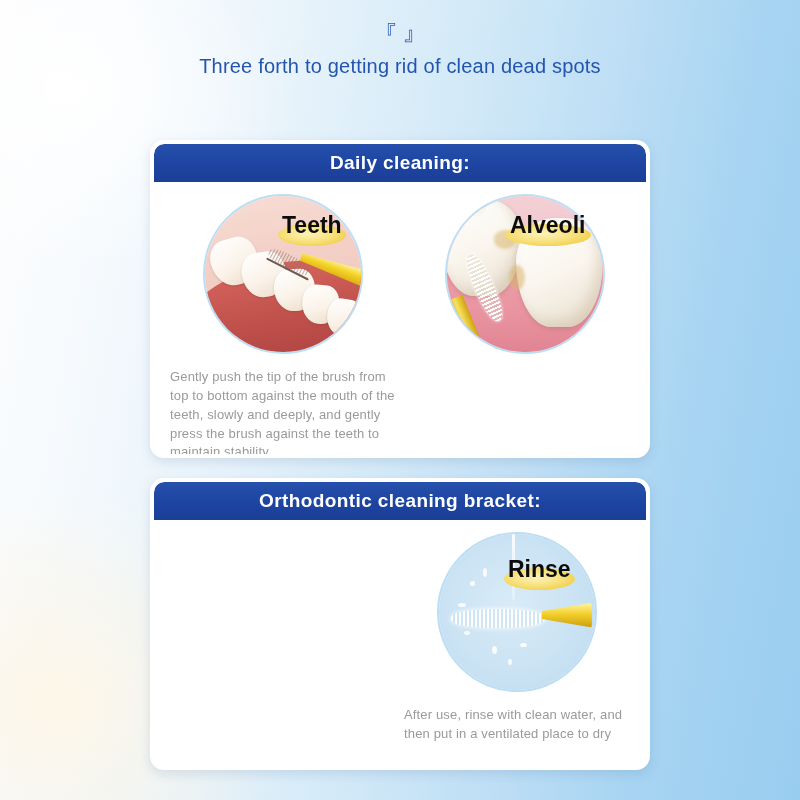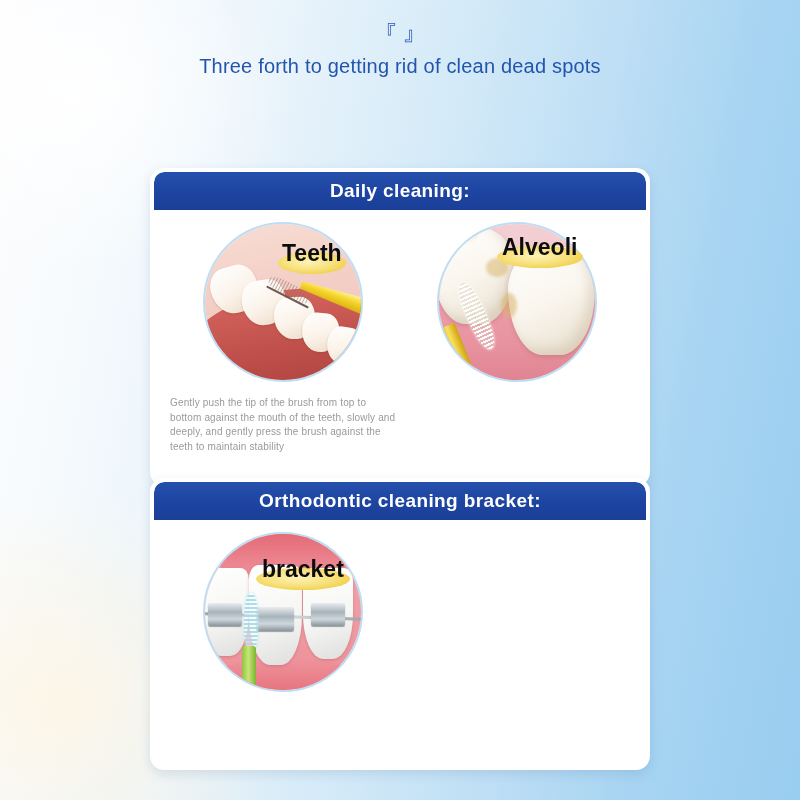--- a/index.html
+++ b/index.html
@@ -71,42 +71,42 @@
   .card {
     position: absolute;
     left: 150px;
     width: 500px;
     background: #ffffff;
     border-radius: 14px;
     border: 4px solid rgba(255,255,255,0.92);
     box-shadow: 0 4px 12px rgba(60,100,150,0.16);
     overflow: hidden;
   }
-  .card.card-1 { top: 140px; height: 318px; margin-top: 28px; }
+  .card.card-1 { top: 140px; height: 318px; }
   .card.card-2 { top: 478px; height: 292px; }
 
   .card-header {
     height: 38px;
     background: linear-gradient(180deg, #2650ad 0%, #1d44a0 55%, #1a3f98 100%);
     display: flex;
     align-items: center;
     justify-content: center;
     border-radius: 10px 10px 0 0;
   }
   .card-header-text {
     color: #ffffff;
     font-size: 19px;
     font-weight: bold;
     letter-spacing: 0.4px;
   }
 
   .card-body {
     padding: 12px 16px 10px 16px;
     display: flex;
-    gap: 8px;
+    gap: 16px;
   }
   .col {
     width: 226px;
     display: flex;
     flex-direction: column;
     align-items: center;
   }
 
   
   .photo {
@@ -328,30 +328,30 @@
     position: absolute;
     left: -7%;
     bottom: -9px;
     width: 114%;
     height: 22px;
     background: radial-gradient(ellipse at 45% 45%, #fdf3b8 0%, #f7e07a 48%, #f0cf49 78%, rgba(240,207,73,0) 100%);
     border-radius: 50%;
     z-index: -1;
   }
   .lab-teeth   { left: 112px; top: 20px; }
-  .lab-alveoli { left: 98px;  top: 14px; }
+  .lab-alveoli { left: 98px;  top: 20px; }
   .lab-bracket { left: 92px;  top: 26px; }
   .lab-rinse   { left: 104px; top: 26px; }
 
   .photo-wrap { position: relative; width: 226px; display: flex; justify-content: center; }
 
   
   .caption {
     margin-top: 14px;
-    font-size: 10px;
+    font-size: 13px;
     line-height: 1.45;
     color: #9a9a9a;
     text-align: left;
     width: 100%;
     letter-spacing: 0.15px;
   }
 </style>
 </head>
 <body>
 
@@ -419,42 +419,43 @@
     </div>
   </div>
 
   <div class="card card-2">
     <div class="card-header">
       <span class="card-header-text">Orthodontic cleaning bracket:</span>
     </div>
     <div class="card-body">
 
       <div class="col">
+      </div>
+
+      <div class="col">
         <div class="photo-wrap">
           <div class="photo">
-            <div class="scene sc-bracket">
-              <div class="gum-top"></div>
-              <div class="gum-bottom"></div>
-              <div class="btooth bt1"></div>
-              <div class="btooth bt2"></div>
-              <div class="btooth bt3"></div>
-              <div class="archwire"></div>
-              <div class="brk brk1"></div>
-              <div class="brk brk2"></div>
-              <div class="brk brk3"></div>
+            <div class="scene sc-rinse">
+              <div class="stream"></div>
+              <div class="splash" style="left:20%; top:30%; width:5px; height:5px;"></div>
+              <div class="splash" style="left:28%; top:22%; width:4px; height:9px;"></div>
+              <div class="splash" style="left:60%; top:26%; width:4px; height:7px;"></div>
+              <div class="splash" style="left:16%; top:62%; width:6px; height:4px;"></div>
+              <div class="splash" style="left:34%; top:72%; width:5px; height:8px;"></div>
+              <div class="splash" style="left:52%; top:70%; width:7px; height:4px;"></div>
+              <div class="splash" style="left:44%; top:80%; width:4px; height:6px;"></div>
+              <div class="splash" style="left:12%; top:44%; width:8px; height:4px;"></div>
               <div class="bristles"></div>
               <div class="brush-handle"></div>
             </div>
           </div>
-          <div class="photo-label lab-bracket">
+          <div class="photo-label lab-rinse">
             <span class="swoosh"></span>
-            <span>bracket</span>
+            <span>Rinse</span>
           </div>
         </div>
-      </div>
-
-      <div class="col">
+        <div class="caption">After use, rinse with clean water, and then put in a ventilated place to dry</div>
       </div>
 
     </div>
   </div>
 
 </div>
 
 </body></html>

